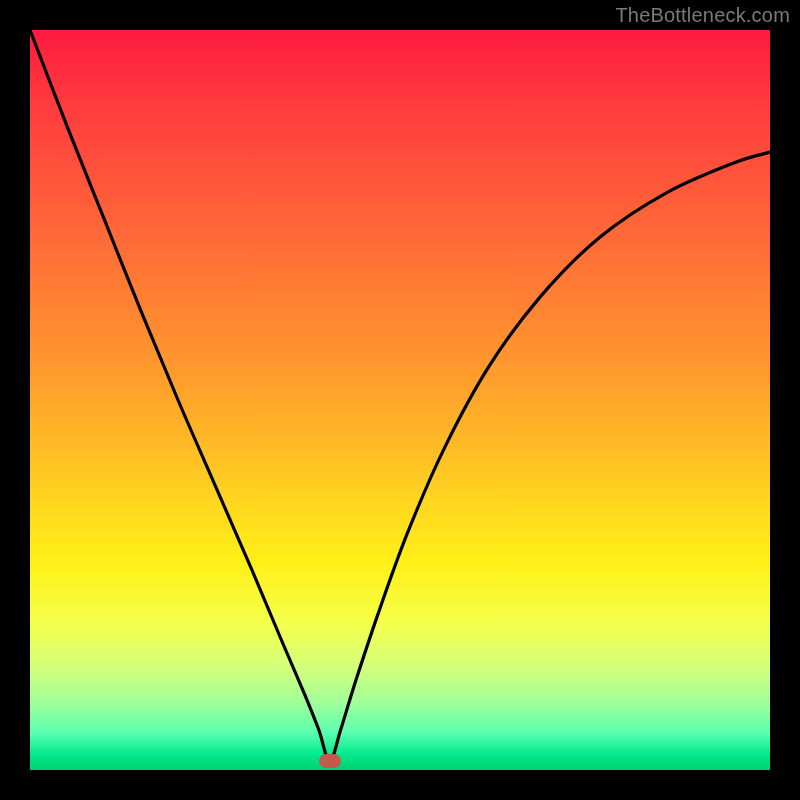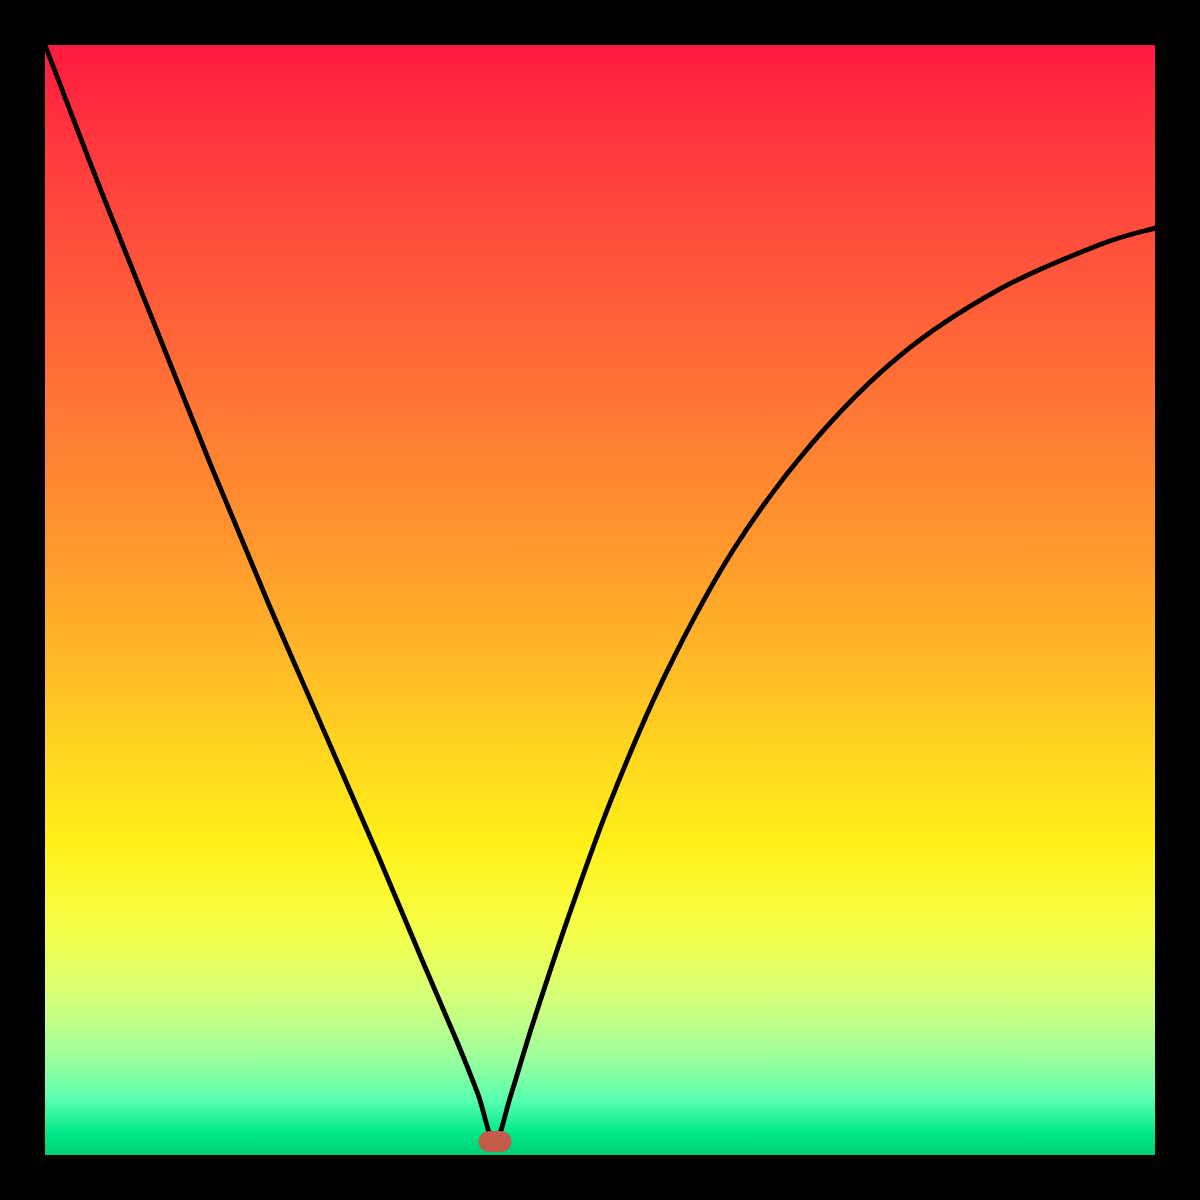--- a/index.html
+++ b/index.html
@@ -75,13 +75,14 @@
 
   <div class="plot">
 
     <svg class="curve" viewBox="0 0 740 740" preserveAspectRatio="none">
       <path id="curve-path" fill="none" stroke="#000" stroke-width="3.2" stroke-linecap="round" stroke-linejoin="round" d="M 0.0 0.0 C 6.2 16.0, 24.7 64.8, 37.0 96.2 C 49.3 127.7, 61.7 157.9, 74.0 188.7 C 86.3 219.5, 98.7 251.0, 111.0 281.2 C 123.3 311.4, 135.7 341.0, 148.0 370.0 C 160.3 399.0, 172.7 426.7, 185.0 455.1 C 197.3 483.5, 210.9 514.3, 222.0 540.2 C 233.1 566.1, 243.0 590.1, 251.6 610.5 C 260.2 630.9, 267.6 647.5, 273.8 662.3 C 280.0 677.1, 284.3 687.8, 288.6 699.3 C 292.9 710.8, 296.0 731.1, 299.7 731.1 C 303.4 731.1, 306.5 712.6, 310.8 699.3 C 315.1 686.0, 319.4 670.3, 325.6 651.2 C 331.8 632.1, 339.2 609.3, 347.8 584.6 C 356.4 559.9, 366.3 530.9, 377.4 503.2 C 388.5 475.4, 400.8 445.8, 414.4 418.1 C 428.0 390.3, 442.8 362.0, 458.8 336.7 C 474.8 311.4, 492.1 288.0, 510.6 266.4 C 529.1 244.8, 548.8 224.5, 569.8 207.2 C 590.8 189.9, 614.2 175.1, 636.4 162.8 C 658.6 150.5, 685.7 140.0, 703.0 133.2 C 720.3 126.4, 733.8 124.0, 740.0 122.1"></path>
     </svg>
 
     <div id="min-marker" class="marker" style="left: 299.7px; top: 731.12px;"></div>
   </div>
 
+  <div class="watermark">TheBottleneck.com</div>
 </div>
 
 </body></html>

